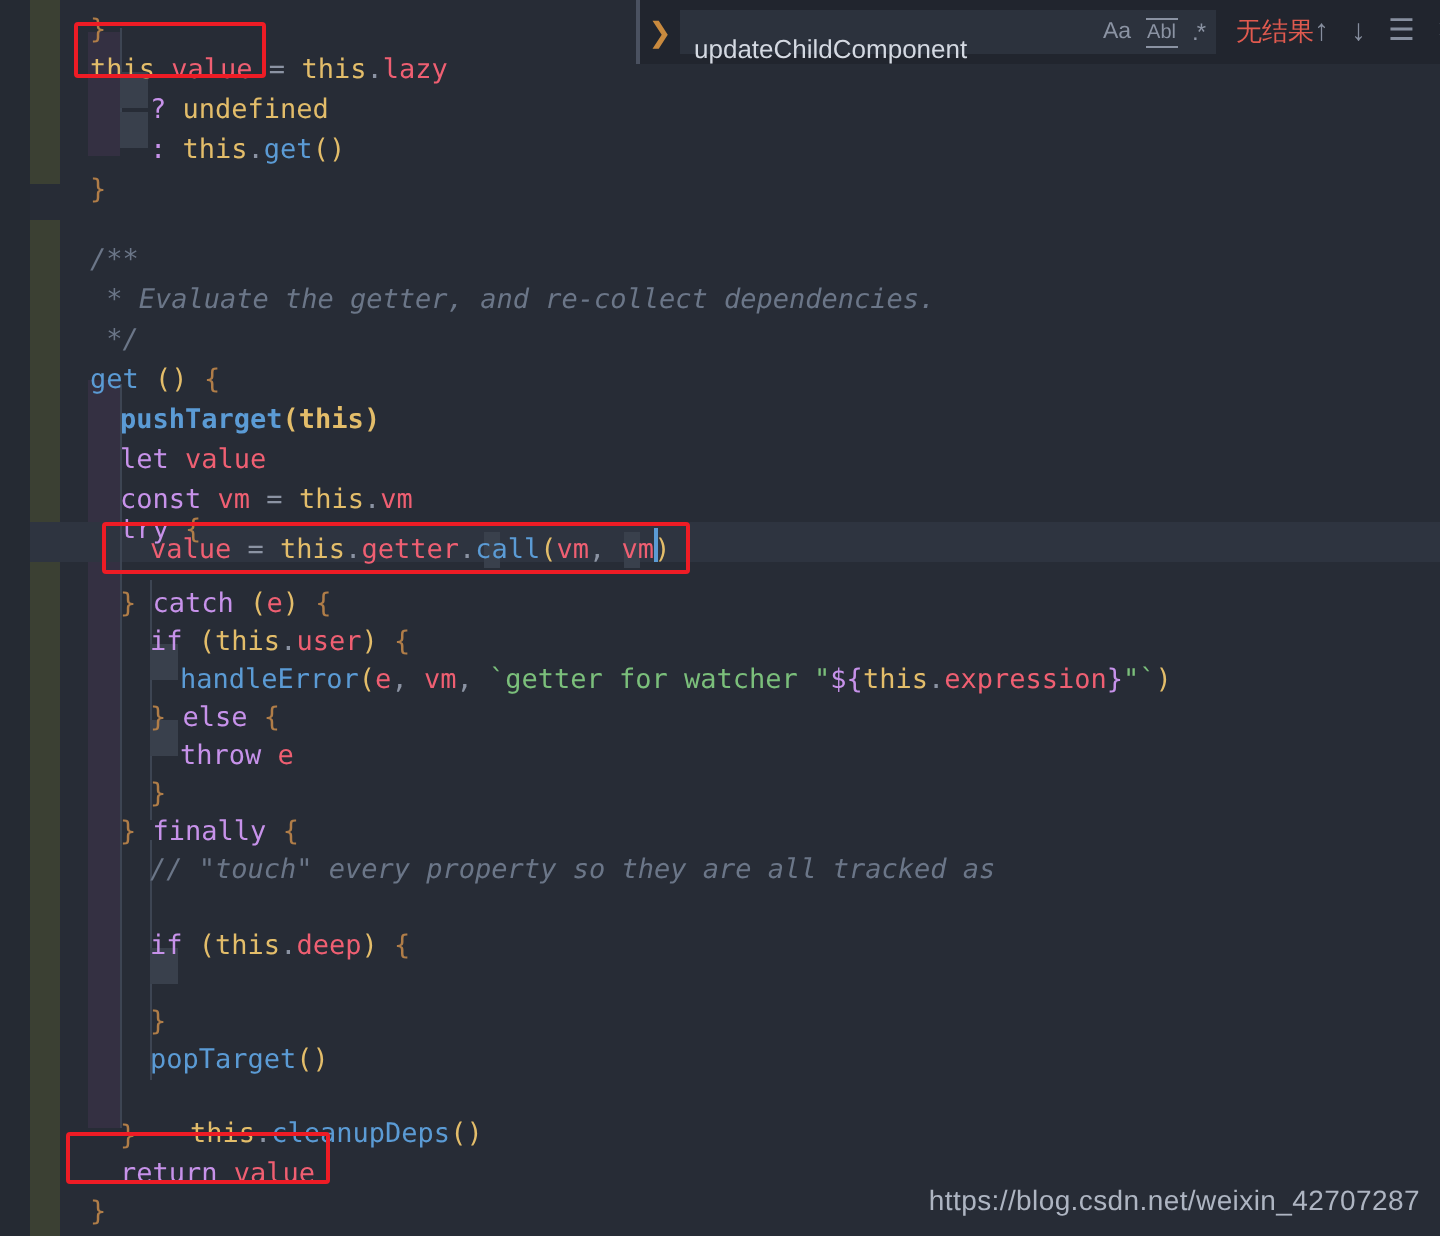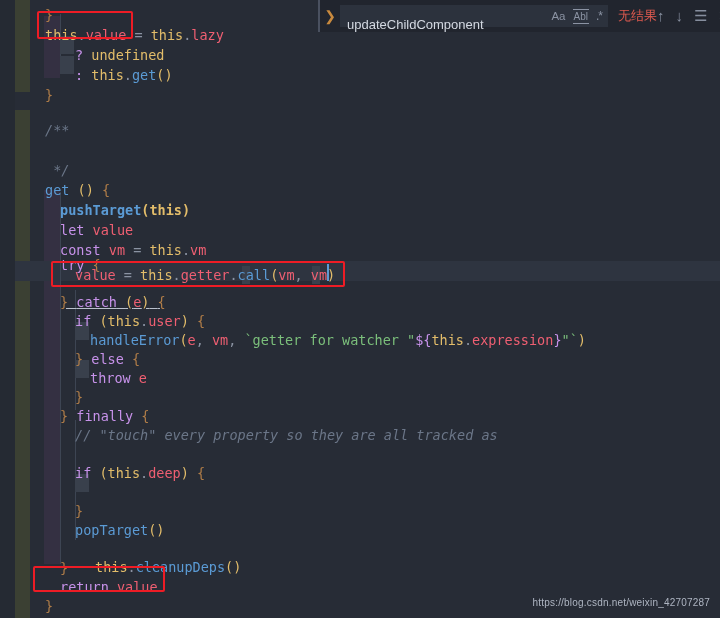--- a/index.html
+++ b/index.html
@@ -192,21 +192,21 @@
     line-height: 16px;
   }
 
   
   .watermark {
     position: absolute;
     right: 10px;
     bottom: 10px;
     color: #aeb5c2;
     font-family: "Liberation Sans", sans-serif;
-    font-size: 10px;
+    font-size: 14px;
     letter-spacing: 0.2px;
     user-select: none;
   }
 </style>
 </head>
 <body>
 
 <div id="screen">
 
   <div class="gutter-strip"></div>
@@ -230,28 +230,29 @@
   <div class="selblk" style="left:242px; top:266px; width:8px;"></div>
   <div class="selblk" style="left:312px; top:266px; width:8px;"></div>
 
   <div class="code" id="code-body">
       <div class="ln" style="top: 5px; left: 45px;"><span class="tok-brace">}</span></div>
       <div class="ln" style="top: 25px; left: 45px;"><span class="tok-this">this</span><span class="tok-punc">.</span><span class="tok-prop">value</span><span class="tok-punc"> = </span><span class="tok-this">this</span><span class="tok-punc">.</span><span class="tok-prop">lazy</span></div>
       <div class="ln" style="top: 45px; left: 75px;"><span class="tok-kw">? </span><span class="tok-this">undefined</span></div>
       <div class="ln" style="top: 65px; left: 75px;"><span class="tok-kw">: </span><span class="tok-this">this</span><span class="tok-punc">.</span><span class="tok-fn">get</span><span class="tok-paren">()</span></div>
       <div class="ln" style="top: 85px; left: 45px;"><span class="tok-brace">}</span></div>
       <div class="ln" style="top: 120px; left: 45px;"><span class="tok-cmt">/**</span></div>
+      <div class="ln" style="top: 140px; left: 45px;"><span class="tok-cmt"> * Evaluate the getter, and re-collect dependencies.</span></div>
       <div class="ln" style="top: 160px; left: 45px;"><span class="tok-cmt"> */</span></div>
       <div class="ln" style="top: 180px; left: 45px;"><span class="tok-fn">get</span><span class="tok-plain"> </span><span class="tok-paren">()</span><span class="tok-plain"> </span><span class="tok-brace">{</span></div>
       <div class="ln" style="top: 200px; left: 60px; font-weight: bold;"><span class="tok-fn">pushTarget</span><span class="tok-paren">(</span><span class="tok-this">this</span><span class="tok-paren">)</span></div>
       <div class="ln" style="top: 220px; left: 60px;"><span class="tok-kw">let</span><span class="tok-plain"> </span><span class="tok-var">value</span></div>
       <div class="ln" style="top: 240px; left: 60px;"><span class="tok-kw">const</span><span class="tok-plain"> </span><span class="tok-var">vm</span><span class="tok-punc"> = </span><span class="tok-this">this</span><span class="tok-punc">.</span><span class="tok-prop">vm</span></div>
       <div class="ln" style="top: 255px; left: 60px;"><span class="tok-kw">try</span><span class="tok-plain"> </span><span class="tok-brace">{</span></div>
       <div class="ln" style="top: 265px; left: 75px;"><span class="tok-var">value</span><span class="tok-punc"> = </span><span class="tok-this">this</span><span class="tok-punc">.</span><span class="tok-prop">getter</span><span class="tok-punc">.</span><span class="tok-fn">call</span><span class="tok-paren">(</span><span class="tok-var">vm</span><span class="tok-punc">, </span><span class="tok-var">vm</span><span class="tok-paren">)</span></div>
-      <div class="ln" style="top: 292px; left: 60px; text-decoration: underline;"><span class="tok-brace">} </span><span class="tok-kw">catch</span><span class="tok-plain"> </span><span class="tok-paren">(</span><span class="tok-var">e</span><span class="tok-paren">)</span><span class="tok-plain"> </span><span class="tok-brace">{</span></div>
+      <div class="ln" style="top: 292px; left: 60px;"><span class="tok-brace">} </span><span class="tok-kw">catch</span><span class="tok-plain"> </span><span class="tok-paren">(</span><span class="tok-var">e</span><span class="tok-paren">)</span><span class="tok-plain"> </span><span class="tok-brace">{</span></div>
       <div class="ln" style="top: 311px; left: 75px;"><span class="tok-kw">if</span><span class="tok-plain"> </span><span class="tok-paren">(</span><span class="tok-this">this</span><span class="tok-punc">.</span><span class="tok-prop">user</span><span class="tok-paren">)</span><span class="tok-plain"> </span><span class="tok-brace">{</span></div>
       <div class="ln" style="top: 330px; left: 90px;"><span class="tok-fn">handleError</span><span class="tok-paren">(</span><span class="tok-var">e</span><span class="tok-punc">, </span><span class="tok-var">vm</span><span class="tok-punc">, </span><span class="tok-tmpl">`getter for watcher "</span><span class="tok-interp">${</span><span class="tok-this">this</span><span class="tok-punc">.</span><span class="tok-prop">expression</span><span class="tok-interp">}</span><span class="tok-tmpl">"`</span><span class="tok-paren">)</span></div>
       <div class="ln" style="top: 349px; left: 75px;"><span class="tok-brace">} </span><span class="tok-kw">else</span><span class="tok-plain"> </span><span class="tok-brace">{</span></div>
       <div class="ln" style="top: 368px; left: 90px;"><span class="tok-kw">throw</span><span class="tok-plain"> </span><span class="tok-var">e</span></div>
       <div class="ln" style="top: 387px; left: 75px;"><span class="tok-brace">}</span></div>
       <div class="ln" style="top: 406px; left: 60px;"><span class="tok-brace">} </span><span class="tok-kw">finally</span><span class="tok-plain"> </span><span class="tok-brace">{</span></div>
       <div class="ln" style="top: 425px; left: 75px;"><span class="tok-cmt">// "touch" every property so they are all tracked as</span></div>
       <div class="ln" style="top: 463px; left: 75px;"><span class="tok-kw">if</span><span class="tok-plain"> </span><span class="tok-paren">(</span><span class="tok-this">this</span><span class="tok-punc">.</span><span class="tok-prop">deep</span><span class="tok-paren">)</span><span class="tok-plain"> </span><span class="tok-brace">{</span></div>
       <div class="ln" style="top: 501px; left: 75px;"><span class="tok-brace">}</span></div>
       <div class="ln" style="top: 520px; left: 75px;"><span class="tok-fn">popTarget</span><span class="tok-paren">()</span></div>

